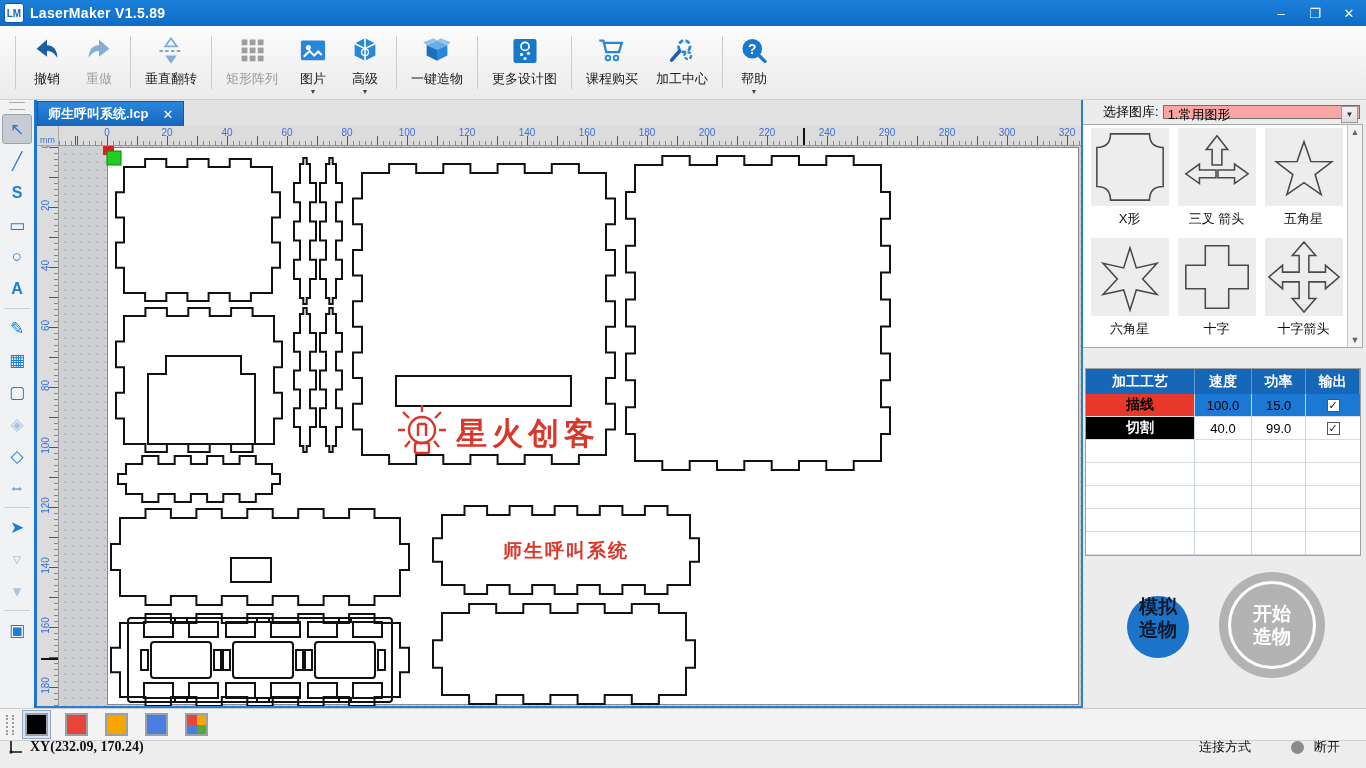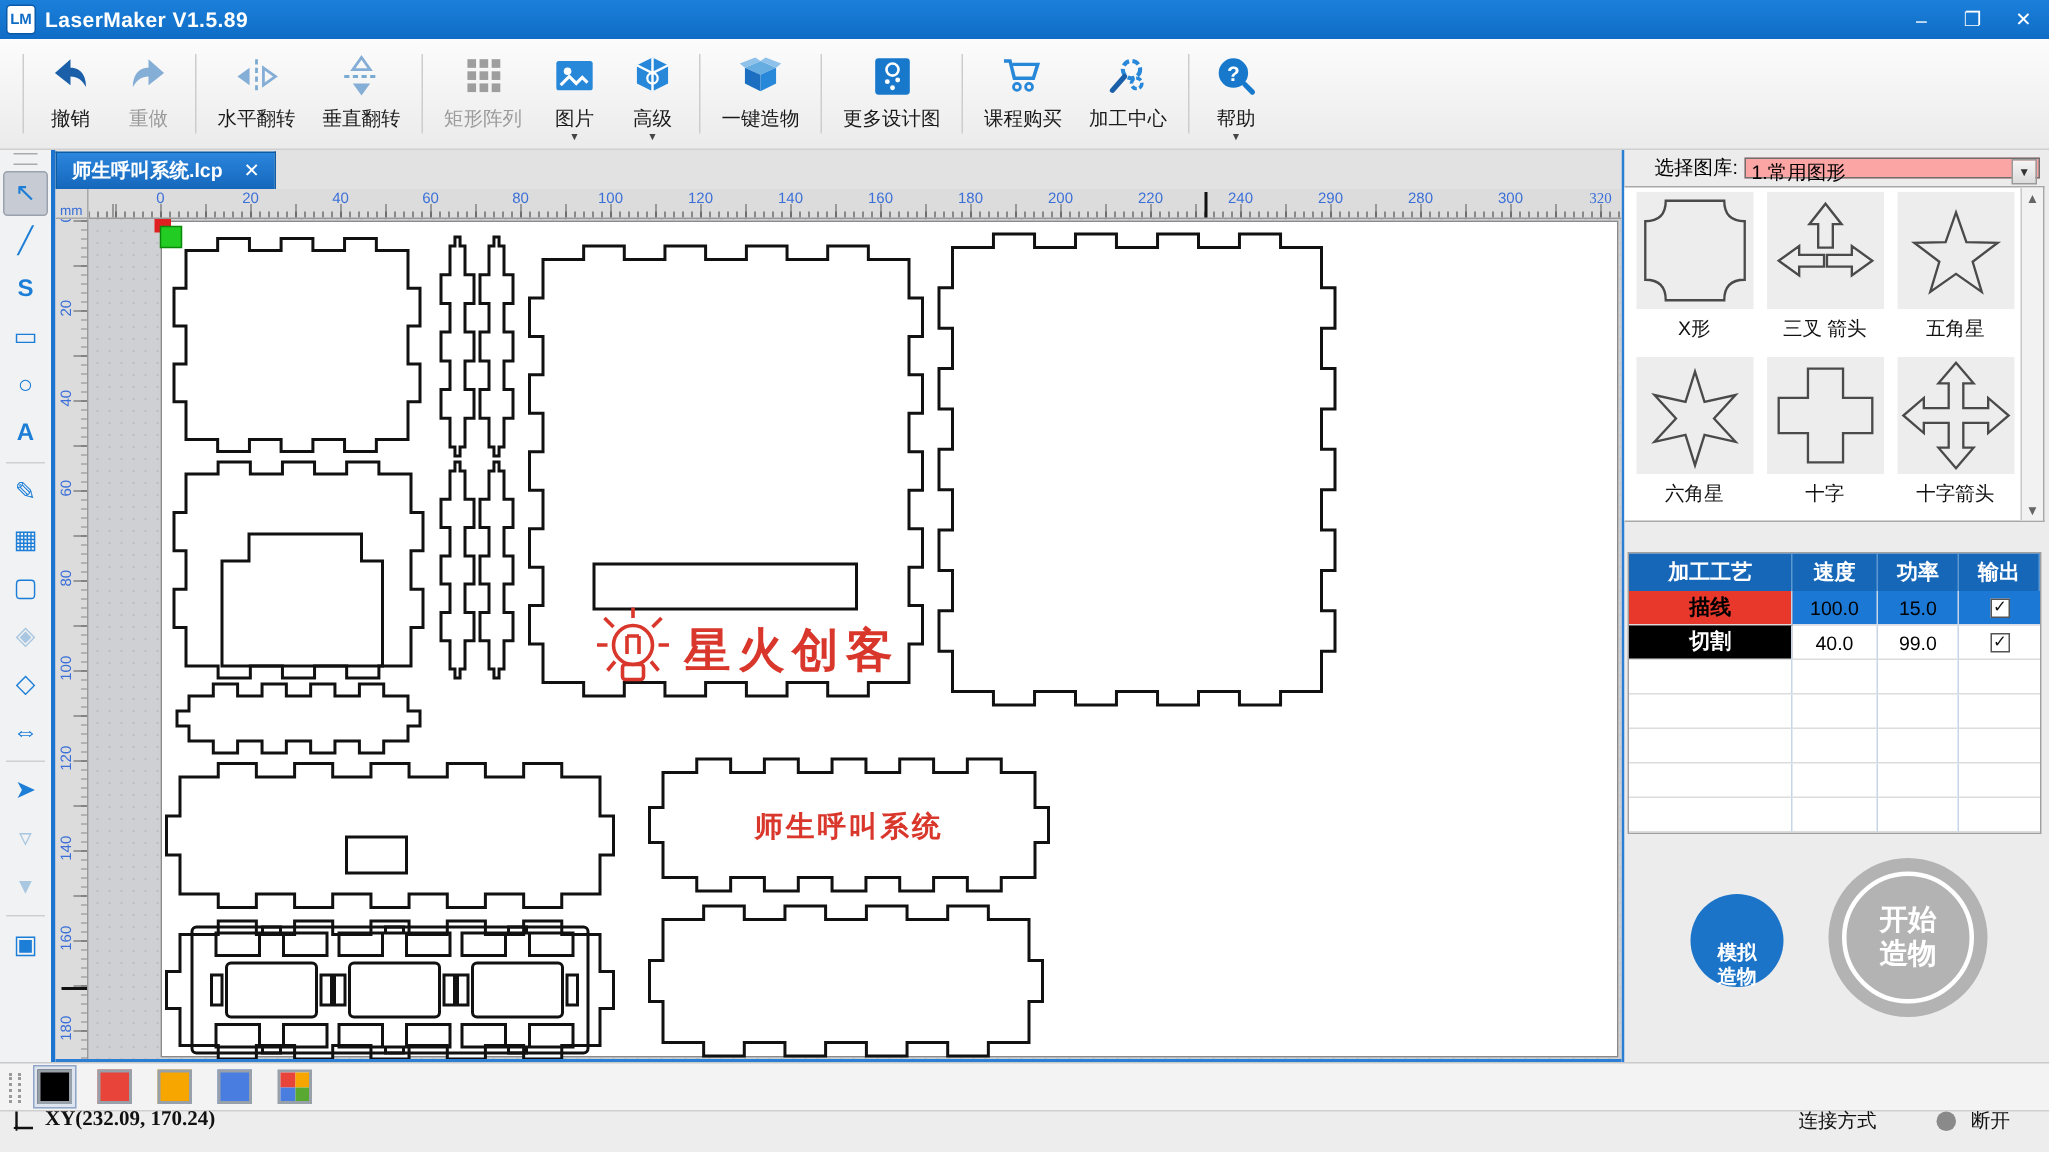--- a/index.html
+++ b/index.html
@@ -61,21 +61,21 @@
   
   .proc{margin:20px 0 0 2px;width:276px;border:1px solid #9f9f9f;background:#fff}
   .prow{display:flex;height:23px;align-items:stretch}
   .prow.head{height:25px;background:#1667b8;color:#fff;font-weight:bold}
   .pcell{display:flex;align-items:center;justify-content:center;font-size:14px;border-right:1px solid #c6d6e8;border-bottom:1px solid #dcdcdc}
   .prow.head .pcell{border-right:1px solid #5d97d0;border-bottom:none;font-size:14px}
   .c0{width:110px}.c1{width:57px}.c2{width:55px}.c3{width:54px;border-right:none}
   .chk{width:13px;height:13px;background:#fff;border:1px solid #555;font-size:11px;line-height:11px;text-align:center;color:#111}
   
   .actions{position:relative;height:170px}
-  .simbtn{position:absolute;left:44px;top:40px;width:62px;height:62px;border-radius:50%;background:#1b74c8;color:#ffffff;display:flex;align-items:flex-end;justify-content:center;text-align:center;font-size:13px;font-weight:bold;line-height:1.2}
+  .simbtn{position:absolute;left:44px;top:40px;width:62px;height:62px;border-radius:50%;background:#1b74c8;color:#0f172a;display:flex;align-items:flex-start;justify-content:center;text-align:center;font-size:19px;font-weight:bold;line-height:1.2}
   .startbtn{position:absolute;left:136px;top:16px;width:106px;height:106px;border-radius:50%;background:#b3b3b3;display:flex;align-items:center;justify-content:center}
   .startinner{width:88px;height:88px;border-radius:50%;border:3px solid #fff;background:#b3b3b3;color:#fff;display:flex;align-items:center;justify-content:center;text-align:center;font-size:19px;font-weight:bold;line-height:1.25}
   
   .colorbar{height:32px;background:#f3f3f3;border-top:1px solid #cacaca;display:flex;align-items:center;padding-left:6px}
   .draghandle{width:8px;height:20px;border-left:2px dotted #9a9a9a;border-right:2px dotted #9a9a9a;margin-right:8px}
   .swatchwrap{width:29px;height:29px;display:flex;align-items:center;justify-content:center;margin-right:11px;border:1px solid transparent}
   .swatchwrap.sel{border:1px solid #8fa6c8;background:#dfe5ee}
   .swatch{width:23px;height:23px;border:2px solid #98a0aa}
   .multigrid{width:23px;height:23px;border:2px solid #98a0aa;display:grid;grid-template-columns:1fr 1fr;grid-template-rows:1fr 1fr}
   .statusbar{height:29px;background:#ededed;border-top:1px solid #cfcfcf;display:flex;align-items:center;font-size:13px;color:#111;padding:0 26px 16px 8px}
@@ -112,30 +112,20 @@
         <span class="ticon">
           <svg width="30" height="30" viewBox="0 0 26 26">
             <path d="M22 11L13 3v5C6 8 4 14 4 19c2.5-4 5-6 9-6v5z" fill="#85aed6"></path>
           </svg>
         </span>
       <span class="tlabel">重做</span>
       </div>
     </div>
     <div class="tsep"></div>
     <div class="tgroup">
-      <div class="tbtn">
-        <span class="ticon">
-          <svg width="30" height="30" viewBox="0 0 26 26">
-            <path d="M13 3v20" stroke="#7aaad2" stroke-width="1.6" stroke-dasharray="3 2"></path>
-            <path d="M9 8v10L2 13z" fill="#85aed6"></path>
-            <path d="M17 8v10l7-5z" fill="none" stroke="#85aed6" stroke-width="1.6"></path>
-          </svg>
-        </span>
-      <span class="tlabel">水平翻转</span>
-      </div>
       <div class="tbtn">
         <span class="ticon">
           <svg width="30" height="30" viewBox="0 0 26 26">
             <path d="M3 13h20" stroke="#7aaad2" stroke-width="1.6" stroke-dasharray="3 2"></path>
             <path d="M8 9h10L13 2z" fill="none" stroke="#85aed6" stroke-width="1.6"></path>
             <path d="M8 17h10l-5 7z" fill="#85aed6"></path>
           </svg>
         </span>
       <span class="tlabel">垂直翻转</span>
       </div>
@@ -294,21 +284,21 @@
           <span class="hnum" style="left: 398px;">120</span>
           <span class="hnum" style="left: 458px;">140</span>
           <span class="hnum" style="left: 518px;">160</span>
           <span class="hnum" style="left: 578px;">180</span>
           <span class="hnum" style="left: 638px;">200</span>
           <span class="hnum" style="left: 698px;">220</span>
           <span class="hnum" style="left: 758px;">240</span>
           <span class="hnum" style="left: 818px;">290</span>
           <span class="hnum" style="left: 878px;">280</span>
           <span class="hnum" style="left: 938px;">300</span>
-          <span class="hnum" style="left: 998px; font-family: Liberation Serif, serif;">320</span>
+          <span class="hnum" style="left: 998px;">320</span>
           <div class="hmark" style="left: 744.27px;"></div>
         </div>
       <div class="vruler" id="vruler">
           <span class="vnum" style="top: -6px;">0</span>
           <span class="vnum" style="top: 54px;">20</span>
           <span class="vnum" style="top: 114px;">40</span>
           <span class="vnum" style="top: 174px;">60</span>
           <span class="vnum" style="top: 234px;">80</span>
           <span class="vnum" style="top: 294px;">100</span>
           <span class="vnum" style="top: 354px;">120</span>

